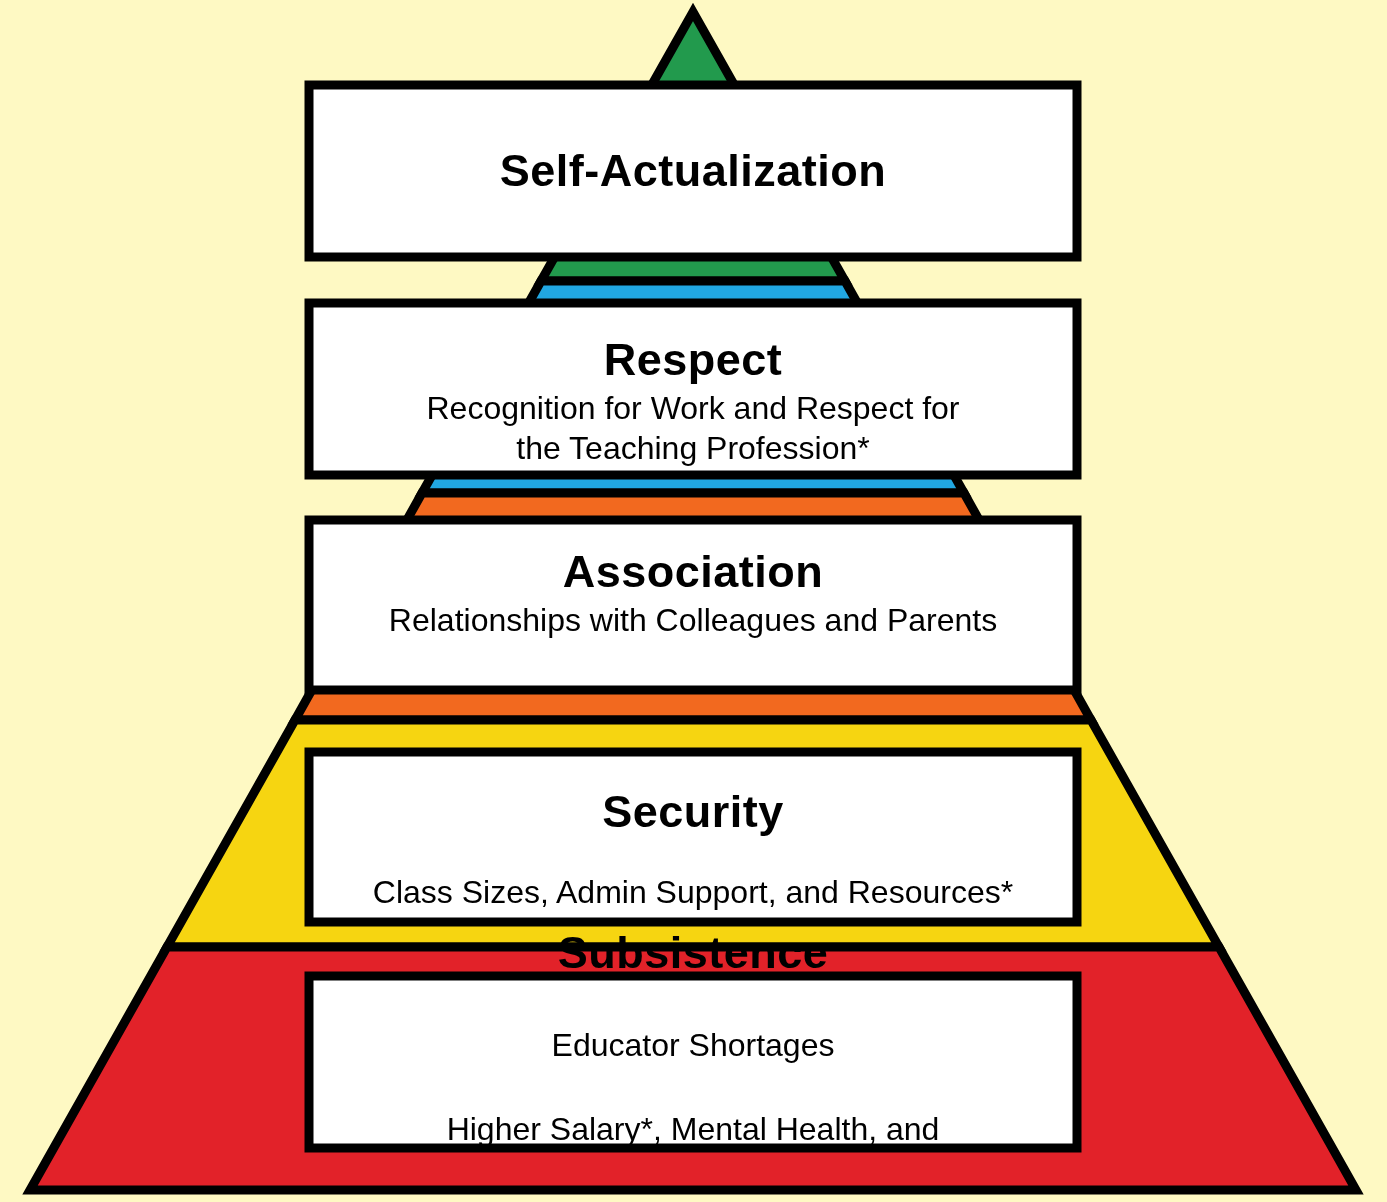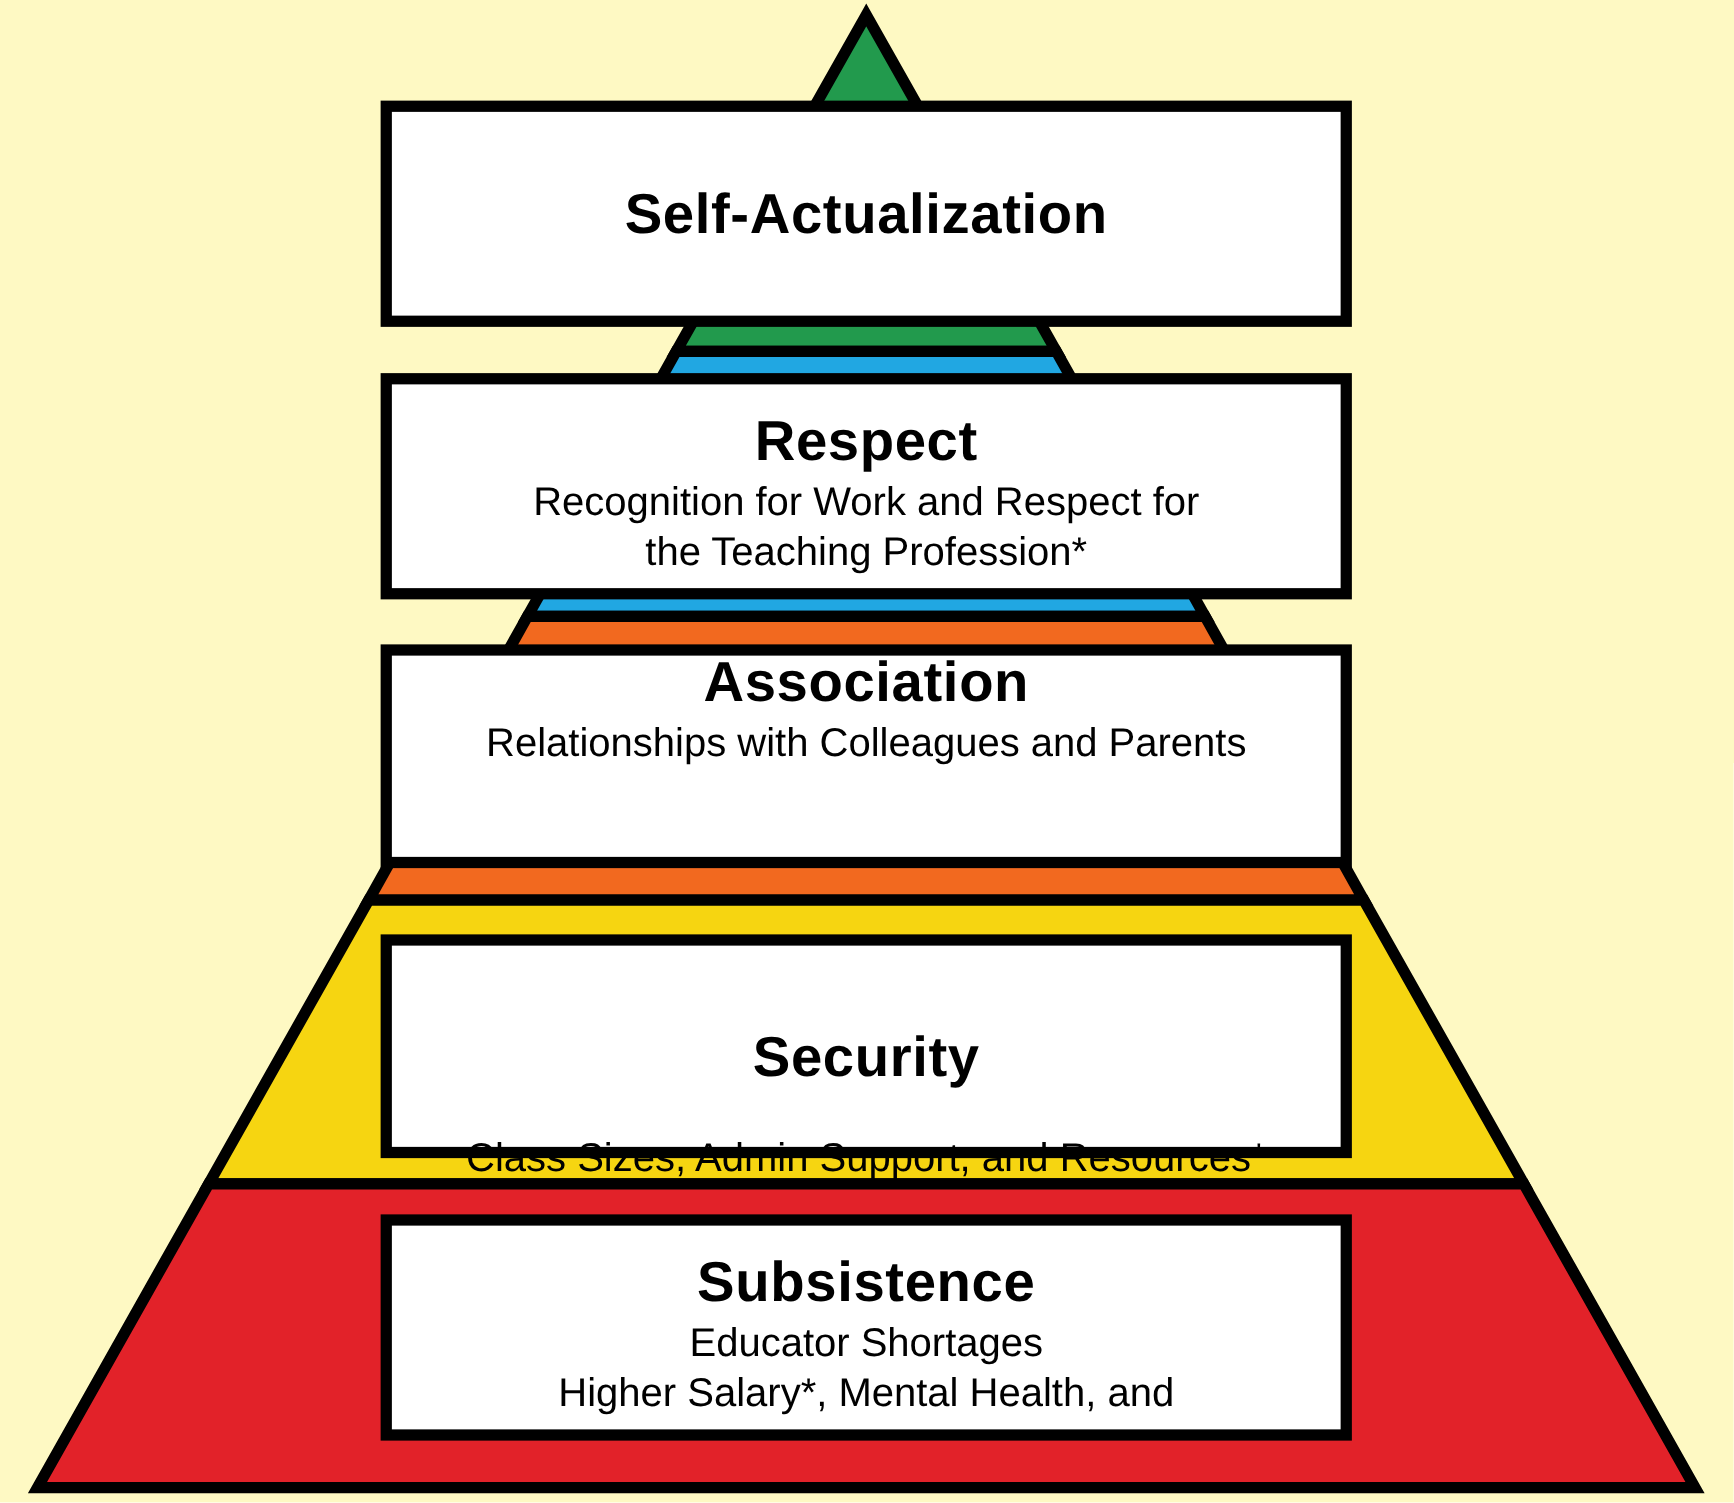--- a/index.html
+++ b/index.html
@@ -28,21 +28,21 @@
     width: 768px;
     box-sizing: border-box;
     display: flex;
     flex-direction: column;
     align-items: center;
     text-align: center;
     color: #000000;
     pointer-events: none;
   }
   .lbl.center { justify-content: center; }
-  .lbl.padded { padding-top: 24px; }
+  .lbl.padded { padding-top: 24px; justify-content: center; }
   .lbl .title {
     font-weight: bold;
     font-size: 45px;
     line-height: 52px;
     letter-spacing: 0.5px;
   }
   .lbl .sub {
     margin-top: 2px;
     font-size: 32px;
     line-height: 40px;
@@ -77,24 +77,24 @@
     <div class="title">Respect</div>
     <div class="sub">Recognition for Work and Respect for</div>
     <div class="sub">the Teaching Profession*</div>
   </div>
 
   <div class="lbl padded" style="top:496px; height:170px;">
     <div class="title">Association</div>
     <div class="sub">Relationships with Colleagues and Parents</div>
   </div>
 
-  <div class="lbl padded" style="top:796px; height:170px;gap:32px;">
+  <div class="lbl padded" style="top:752px; height:170px;gap:32px;">
     <div class="title">Security</div>
     <div class="sub">Class Sizes, Admin Support, and Resources*</div>
   </div>
 
-  <div class="lbl padded" style="top:976px; height:172px;">
+  <div class="lbl padded" style="top:940px; height:172px;gap:44px;">
     <div class="title">Subsistence</div>
     <div class="sub">Educator Shortages</div>
     <div class="sub">Higher Salary*, Mental Health, and</div>
   </div>
 
 </div>
 
 </body></html>

